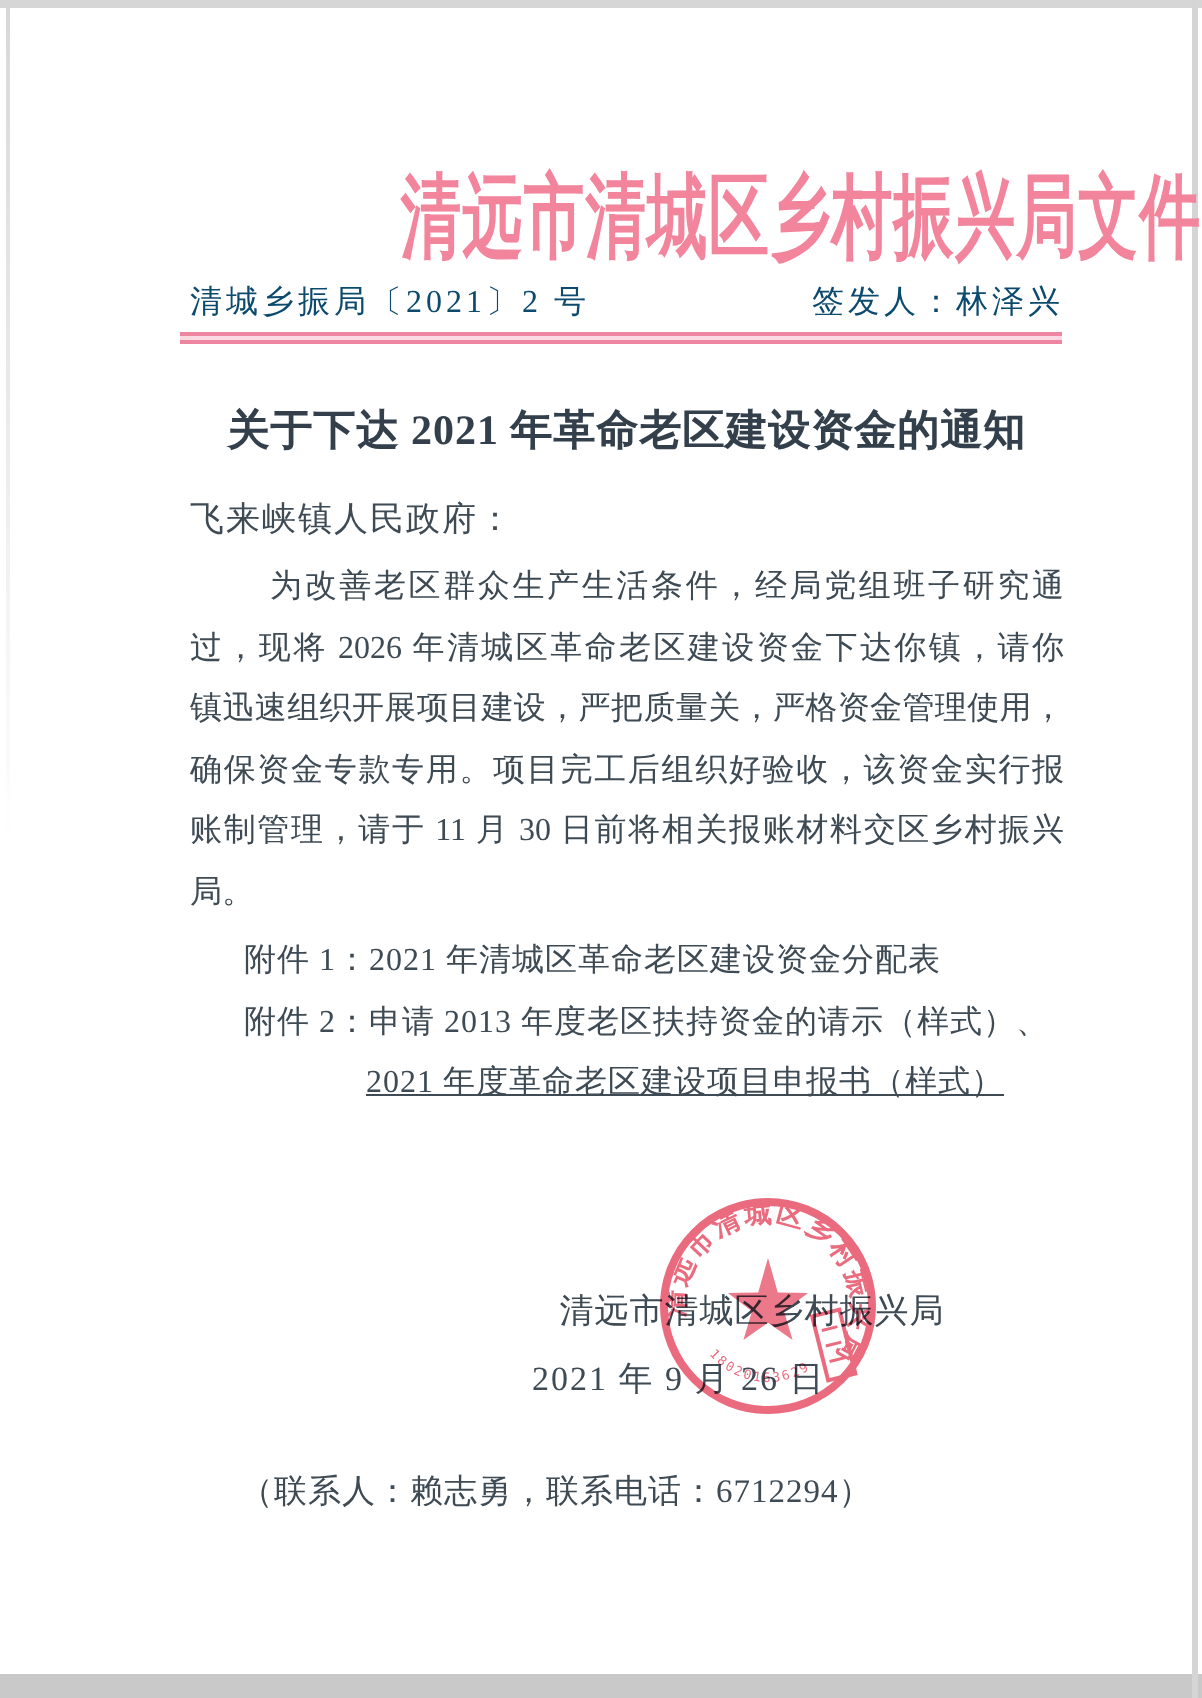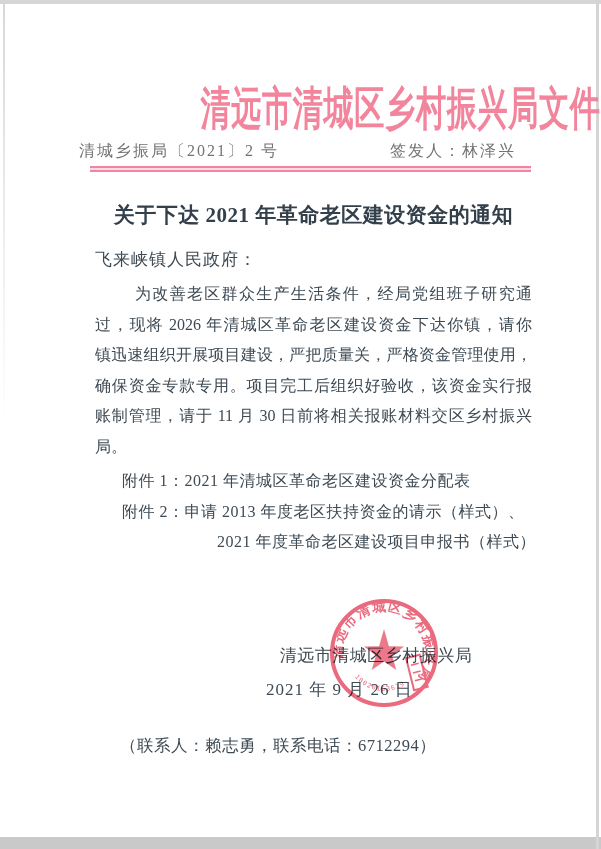--- a/index.html
+++ b/index.html
@@ -19,23 +19,23 @@
 
   
   .org-title-wrap{position:absolute;left:95px;top:78px;width:437px;text-align:right;}
   .org-title{
     display:inline-block;white-space:nowrap;
     font-size:46px;font-weight:bold;color:#f2849c;
     transform:scaleX(0.655);transform-origin:center;
     letter-spacing:1px;
   }
   .docnum-row{
-    position:absolute;left:79px;top:141px;width:437px;
+    position:absolute;left:95px;top:141px;width:437px;
     display:flex;justify-content:space-between;
-    font-size:16px;letter-spacing:2px;color:#737373;
+    font-size:16px;letter-spacing:2px;color:#0c4a6e;
   }
   .red-rule{
     position:absolute;left:90px;top:166px;width:441px;height:1px;
     border-top:2px solid #ee86a2;border-bottom:2px solid #ee86a2;
     background:#fbd9e2;padding-top:1px;box-sizing:content-box;
   }
 
   
   .notice-title{
     position:absolute;left:95px;top:201px;width:437px;margin:0;
@@ -45,21 +45,21 @@
 
   .addressee{position:absolute;left:95px;top:248px;font-size:17px;letter-spacing:1px;}
 
   .body-block{position:absolute;left:95px;top:279px;width:437px;font-size:16px;}
   .bline{height:30.5px;line-height:30.5px;white-space:nowrap;}
   .bline.fill{text-align:justify;text-align-last:justify;white-space:normal;overflow:hidden;}
   .bline.indent{margin-left:40px;width:397px;}
 
   .attachments{position:absolute;left:122px;top:466px;font-size:16px;}
   .aline{height:30.5px;line-height:30.5px;white-space:nowrap;letter-spacing:0.5px;}
-  .aline.cont{margin-left:95px;}
+  .aline.cont{margin-left:61px;text-decoration:underline;}
 
   .sig-org{position:absolute;left:266px;top:644px;width:220px;text-align:center;
     font-size:17px;letter-spacing:0.5px;}
   .sig-date{position:absolute;left:266px;top:678px;width:220px;text-align:left;
     font-size:17px;letter-spacing:1px;}
 
   .seal{position:absolute;left:324px;top:593px;width:120px;height:120px;
     mix-blend-mode:multiply;opacity:0.88;}
 
   .contact{position:absolute;left:120px;top:735px;font-size:16.5px;letter-spacing:0.5px;}

